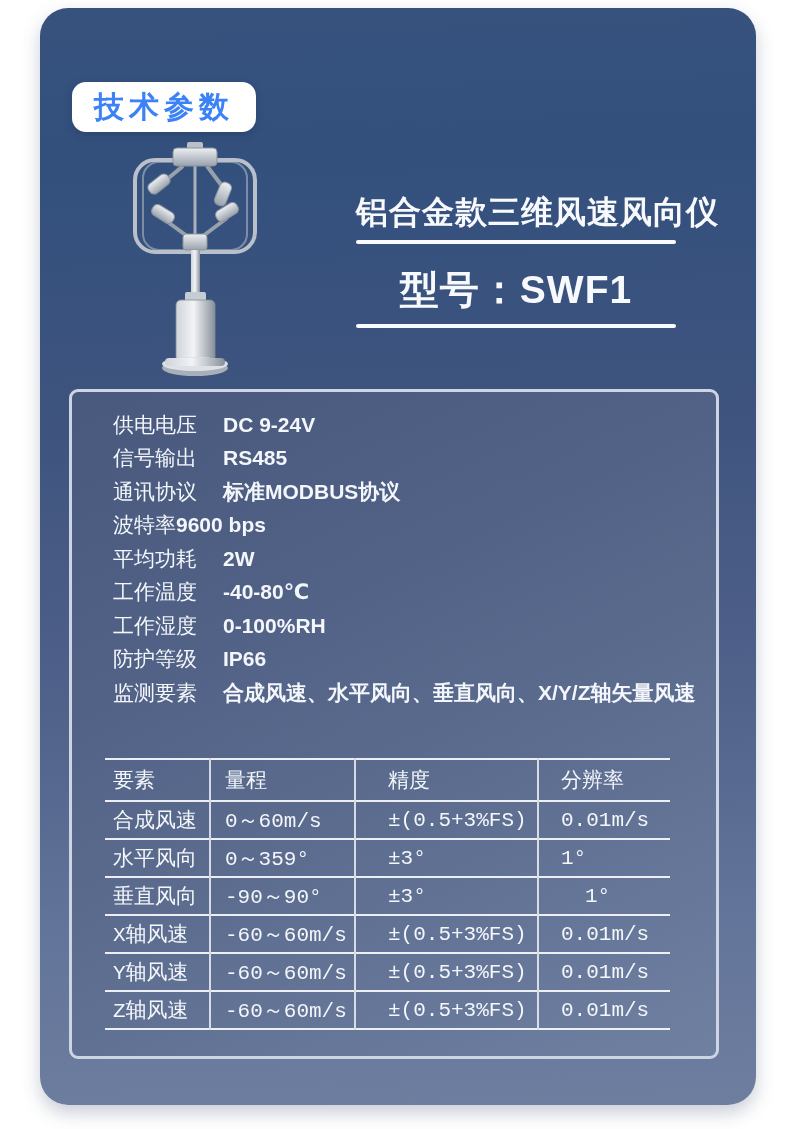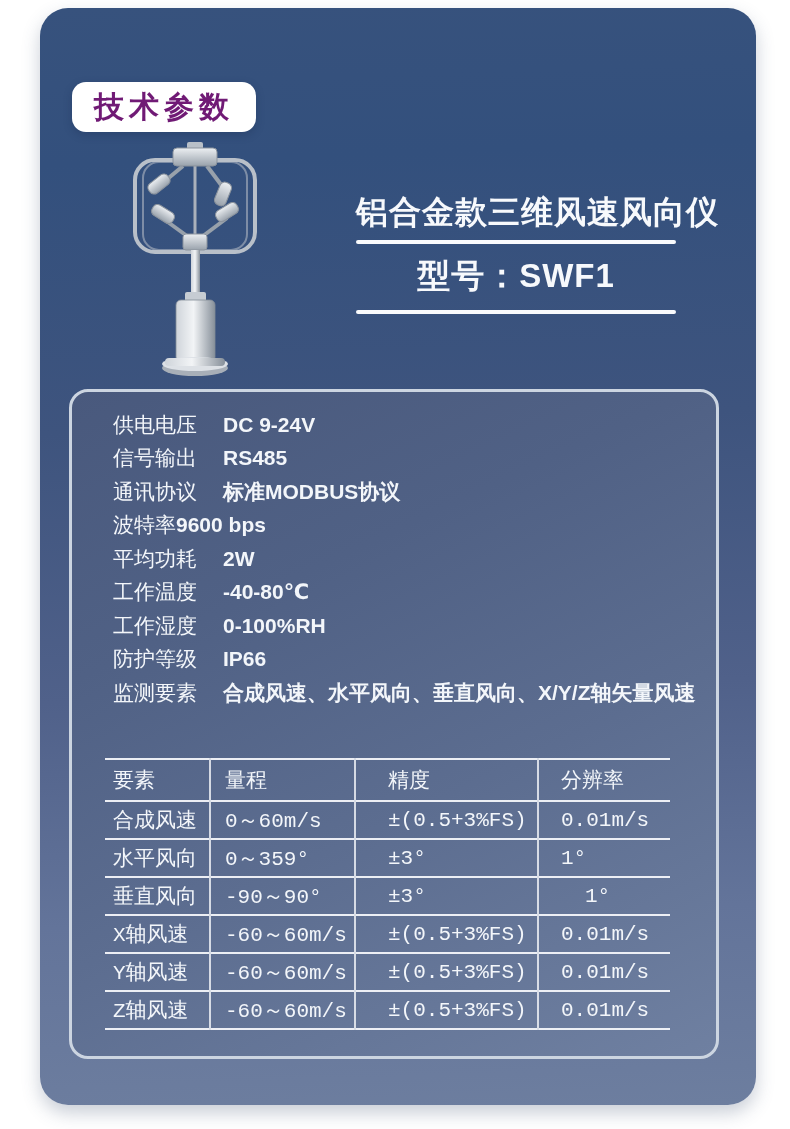--- a/index.html
+++ b/index.html
@@ -9,29 +9,29 @@
     position:absolute;left:40px;top:8px;width:716px;height:1097px;
     border-radius:28px;
     background:linear-gradient(178deg,#37527d 0%,#33507d 14%,#3e547e 38%,#50618a 62%,#63749a 82%,#6d7e9f 100%);
     box-shadow:0 8px 18px rgba(60,78,112,0.28);
   }
   .badge{
     position:absolute;left:32px;top:74px;height:50px;padding:0 22px;
     background:#ffffff;border-radius:14px;display:flex;align-items:center;justify-content:center;
     box-shadow:0 3px 8px rgba(20,35,70,0.25);
   }
-  .badge span{font-size:30px;font-weight:700;color:#701a75;letter-spacing:5px;white-space:nowrap;}
+  .badge span{font-size:30px;font-weight:700;color:#3b82f6;letter-spacing:5px;white-space:nowrap;}
   .photo{position:absolute;left:55px;top:132px;}
   .title-block{position:absolute;left:316px;top:188px;width:320px;color:#f7f9fc;text-align:center;}
   .pname{font-size:32px;font-weight:700;letter-spacing:1px;line-height:32px;white-space:nowrap;}
   .rule{height:4px;background:#fafbfd;border-radius:2px;margin-top:12px;}
-  .pmodel{font-size:33px;font-weight:700;letter-spacing:1px;line-height:44px;margin-top:10px;white-space:nowrap;}
+  .pmodel{font-size:39px;font-weight:700;letter-spacing:1px;line-height:44px;margin-top:24px;white-space:nowrap;}
   .panel{
     position:absolute;left:29px;top:381px;width:644px;height:664px;
-    border:3px solid #ccd5e1;border-radius:19px;
+    border:3px solid #ccd5e1;border-radius:9px;
     background:linear-gradient(155deg,#49597d 0%,#506185 30%,#5c6d90 60%,#6f80a1 100%);
   }
   .spec-list{position:absolute;left:41px;top:16px;color:#f3f6fa;}
   .spec-row{display:flex;align-items:center;height:33.5px;font-size:21px;font-weight:500;white-space:nowrap;}
   .spec-label{flex:0 0 auto;width:110px;}
   .spec-row:nth-child(4) .spec-label{width:auto;margin-right:0;text-align:center;}
   .spec-value{flex:0 0 auto;font-weight:bold;}
   .spec-table{
     position:absolute;left:33px;top:366px;width:565px;
     border-collapse:collapse;table-layout:fixed;color:#f3f6fa;

